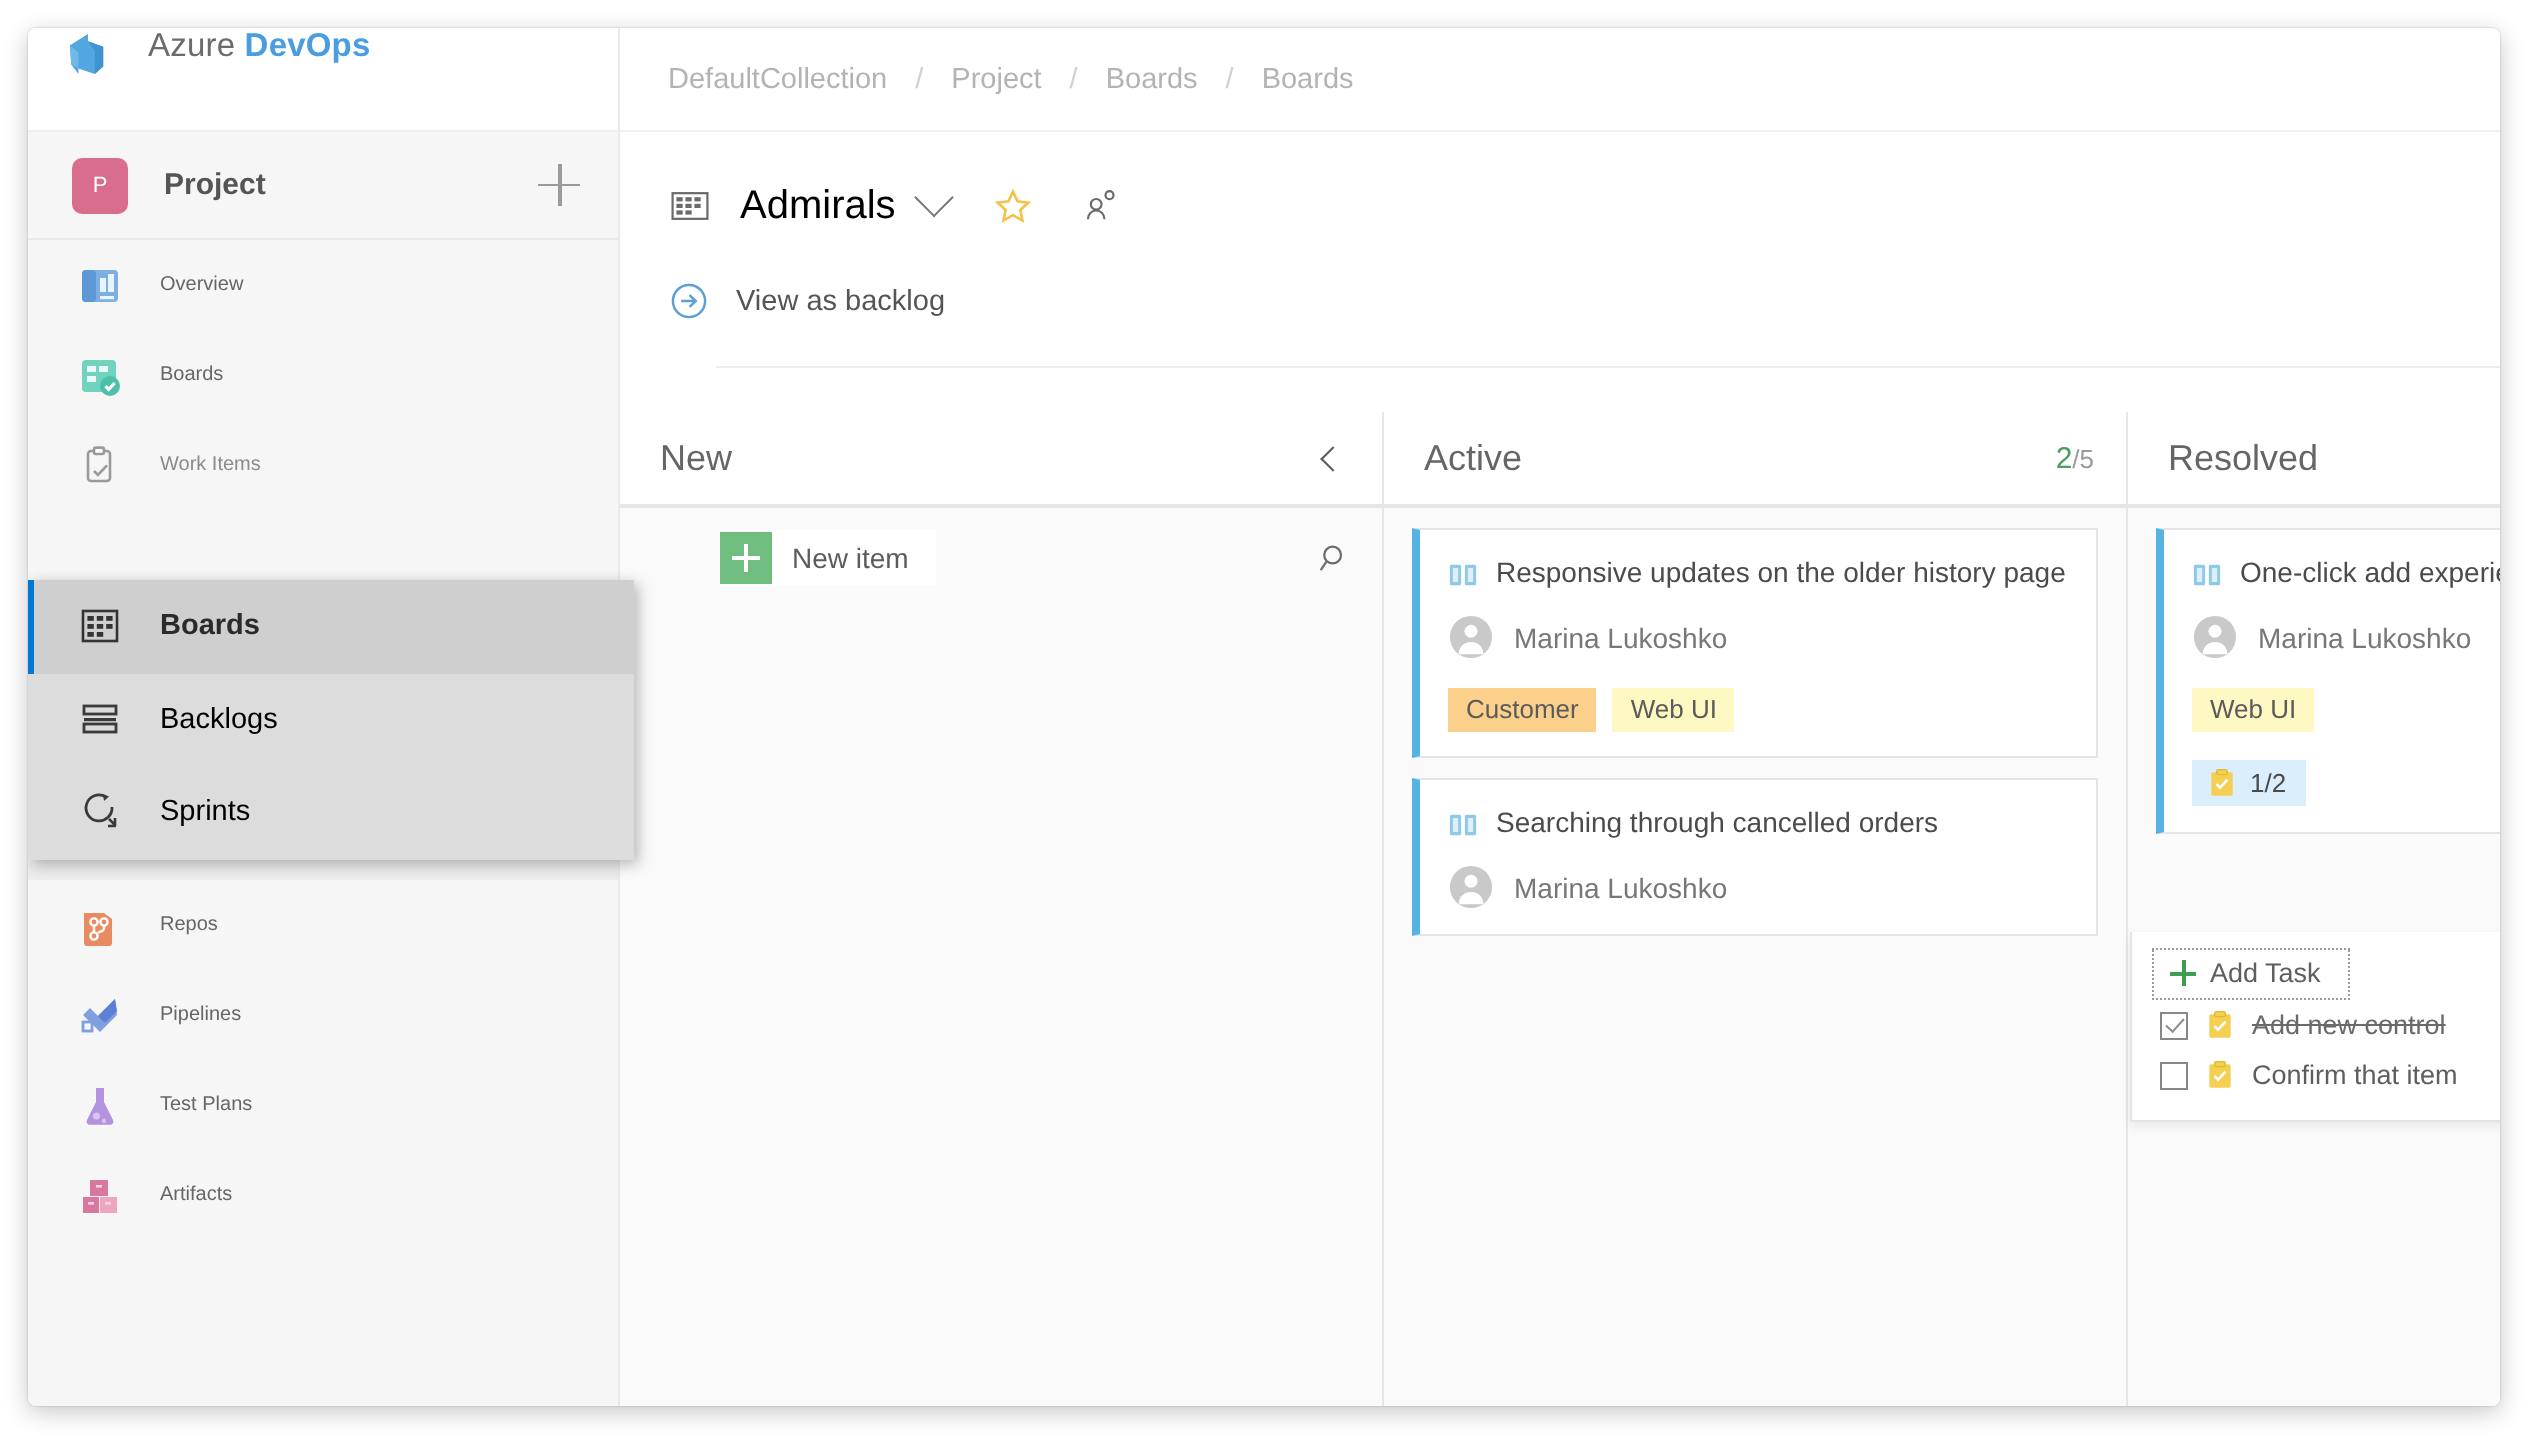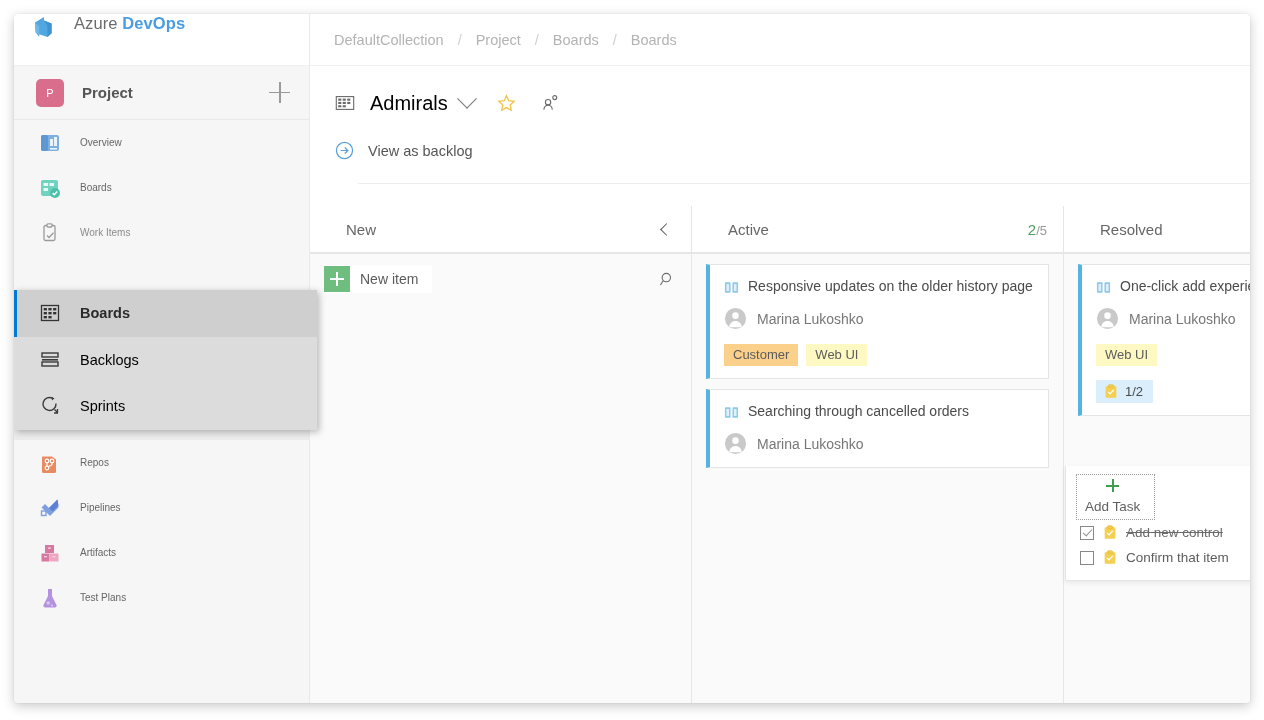--- a/index.html
+++ b/index.html
@@ -146,37 +146,37 @@
   .bcol.col-new      { width: 382px; }
   .bcol.col-active   { width: 372px; }
   .bcol.col-resolved { width: 260px; }
 
   .bcol-head {
     height: 48px; background: #ffffff;
     display: flex; align-items: center;
     padding: 0 16px 0 20px;
     border-bottom: 2px solid #e6e6e6;
   }
-  .bcol-name { font-size: 15px; color: #666; flex: 1; margin-left: 16px; }
+  .bcol-name { font-size: 18px; color: #666; flex: 1; }
   .wip { font-size: 15px; }
   .wip .wip-cur { color: #4a9f5c; }
   .wip .wip-max { color: #9a9a9a; font-size: 13px; }
   .collapse-chev {
     width: 9px; height: 9px; cursor: pointer;
     border-left: 1.7px solid #5a5a5a; border-bottom: 1.7px solid #5a5a5a;
     transform: rotate(45deg);
     margin-right: 4px;
   }
 
   .bcol-body { flex: 1; padding: 10px 14px 0 14px; position: relative; }
 
   .newitem-row { display: flex; align-items: center; height: 30px; margin-bottom: 6px; }
   .newitem-btn {
     display: flex; align-items: center; background: #ffffff; cursor: pointer;
-    height: 28px; padding-right: 14px;
+    height: 28px; padding-right: 14px; margin-left: 36px;
   }
   .newitem-plus {
     width: 26px; height: 26px; background: #6fbe7f; position: relative;
     flex: none; margin-right: 10px;
   }
   .newitem-plus::before, .newitem-plus::after {
     content: ''; position: absolute; background: #ffffff;
   }
   .newitem-plus::before { left: 6px; top: 12px; width: 14px; height: 2px; }
   .newitem-plus::after  { top: 6px; left: 12px; height: 14px; width: 2px; }
@@ -214,21 +214,21 @@
     position: absolute; left: 1px; top: 212px;
     width: 246px; background: #ffffff;
     border: 1px solid #e4e4e4; border-top: none;
     padding: 8px 0 10px 0;
     box-shadow: 0 2px 5px rgba(0,0,0,0.07);
     z-index: 20;
   }
   .add-task {
     display: inline-flex; align-items: center; gap: 7px;
     border: 1px dotted #9b9b9b; padding: 4px 14px 5px 8px;
-    margin-left: 10px; cursor: pointer; flex-direction: column;
+    margin-left: 10px; cursor: pointer;
   }
   .add-task-plus { width: 13px; height: 13px; position: relative; flex: none; }
   .add-task-plus::before, .add-task-plus::after { content:''; position:absolute; background:#3d9e4f; }
   .add-task-plus::before { left: 0; top: 5.5px; width: 13px; height: 2px; }
   .add-task-plus::after  { top: 0; left: 5.5px; height: 13px; width: 2px; }
   .add-task-label { font-size: 13.5px; color: #5f5f5f; }
 
   .task-row { display: flex; align-items: center; padding: 5px 0 5px 14px; }
   .task-check {
     width: 14px; height: 14px; border: 1px solid #888; flex: none;
@@ -341,40 +341,40 @@
             <path d="M19.5 3.5 L11 12 L14.5 15.5 L20.5 9.5 Z" fill="#5d7fd4"></path>
             <rect x="3.5" y="15" width="4.5" height="4.5" fill="none" stroke="#7f9fe0" stroke-width="1.4"></rect>
           </svg>
         </span>
         <span class="nav-label">Pipelines</span>
       </div>
 
       <div class="nav-item">
         <span class="nav-ico">
           <svg width="24" height="24" viewBox="0 0 24 24">
+            <path d="M10 3 h4 v7 l4.5 9 a1.6 1.6 0 0 1 -1.4 2.4 h-10.2 a1.6 1.6 0 0 1 -1.4 -2.4 l4.5 -9 z" fill="#b392e0"></path>
+            <circle cx="10.2" cy="17" r="1.8" fill="#d8c5f2"></circle>
+            <circle cx="14" cy="19.5" r="1.1" fill="#d8c5f2"></circle>
+          </svg>
+        </span>
+        <span class="nav-label">Test Plans</span>
+      </div>
+
+      <div class="nav-item">
+        <span class="nav-ico">
+          <svg width="24" height="24" viewBox="0 0 24 24">
             <rect x="7" y="4" width="9" height="8" fill="#d877a0"></rect>
             <rect x="3.5" y="12.5" width="8" height="8" fill="#d877a0"></rect>
             <rect x="12" y="12.5" width="8.5" height="8" fill="#eda5c2"></rect>
             <rect x="10" y="6.5" width="3" height="1.3" fill="#f6d3e2"></rect>
             <rect x="6" y="15" width="3" height="1.3" fill="#f6d3e2"></rect>
             <rect x="14.5" y="15" width="3" height="1.3" fill="#f6d3e2"></rect>
           </svg>
         </span>
         <span class="nav-label">Artifacts</span>
-      </div>
-
-      <div class="nav-item">
-        <span class="nav-ico">
-          <svg width="24" height="24" viewBox="0 0 24 24">
-            <path d="M10 3 h4 v7 l4.5 9 a1.6 1.6 0 0 1 -1.4 2.4 h-10.2 a1.6 1.6 0 0 1 -1.4 -2.4 l4.5 -9 z" fill="#b392e0"></path>
-            <circle cx="10.2" cy="17" r="1.8" fill="#d8c5f2"></circle>
-            <circle cx="14" cy="19.5" r="1.1" fill="#d8c5f2"></circle>
-          </svg>
-        </span>
-        <span class="nav-label">Test Plans</span>
       </div>
     </div>
 
     <div id="submenu-panel">
       <div class="nav-item active">
         <span class="nav-ico">
           <svg width="24" height="24" viewBox="0 0 24 24">
             <rect x="3.5" y="4.5" width="17" height="15" fill="none" stroke="#333" stroke-width="1.3"></rect>
             <rect x="5.7" y="7" width="3.2" height="2.4" fill="#333"></rect>
             <rect x="10.4" y="7" width="3.2" height="2.4" fill="#333"></rect>

